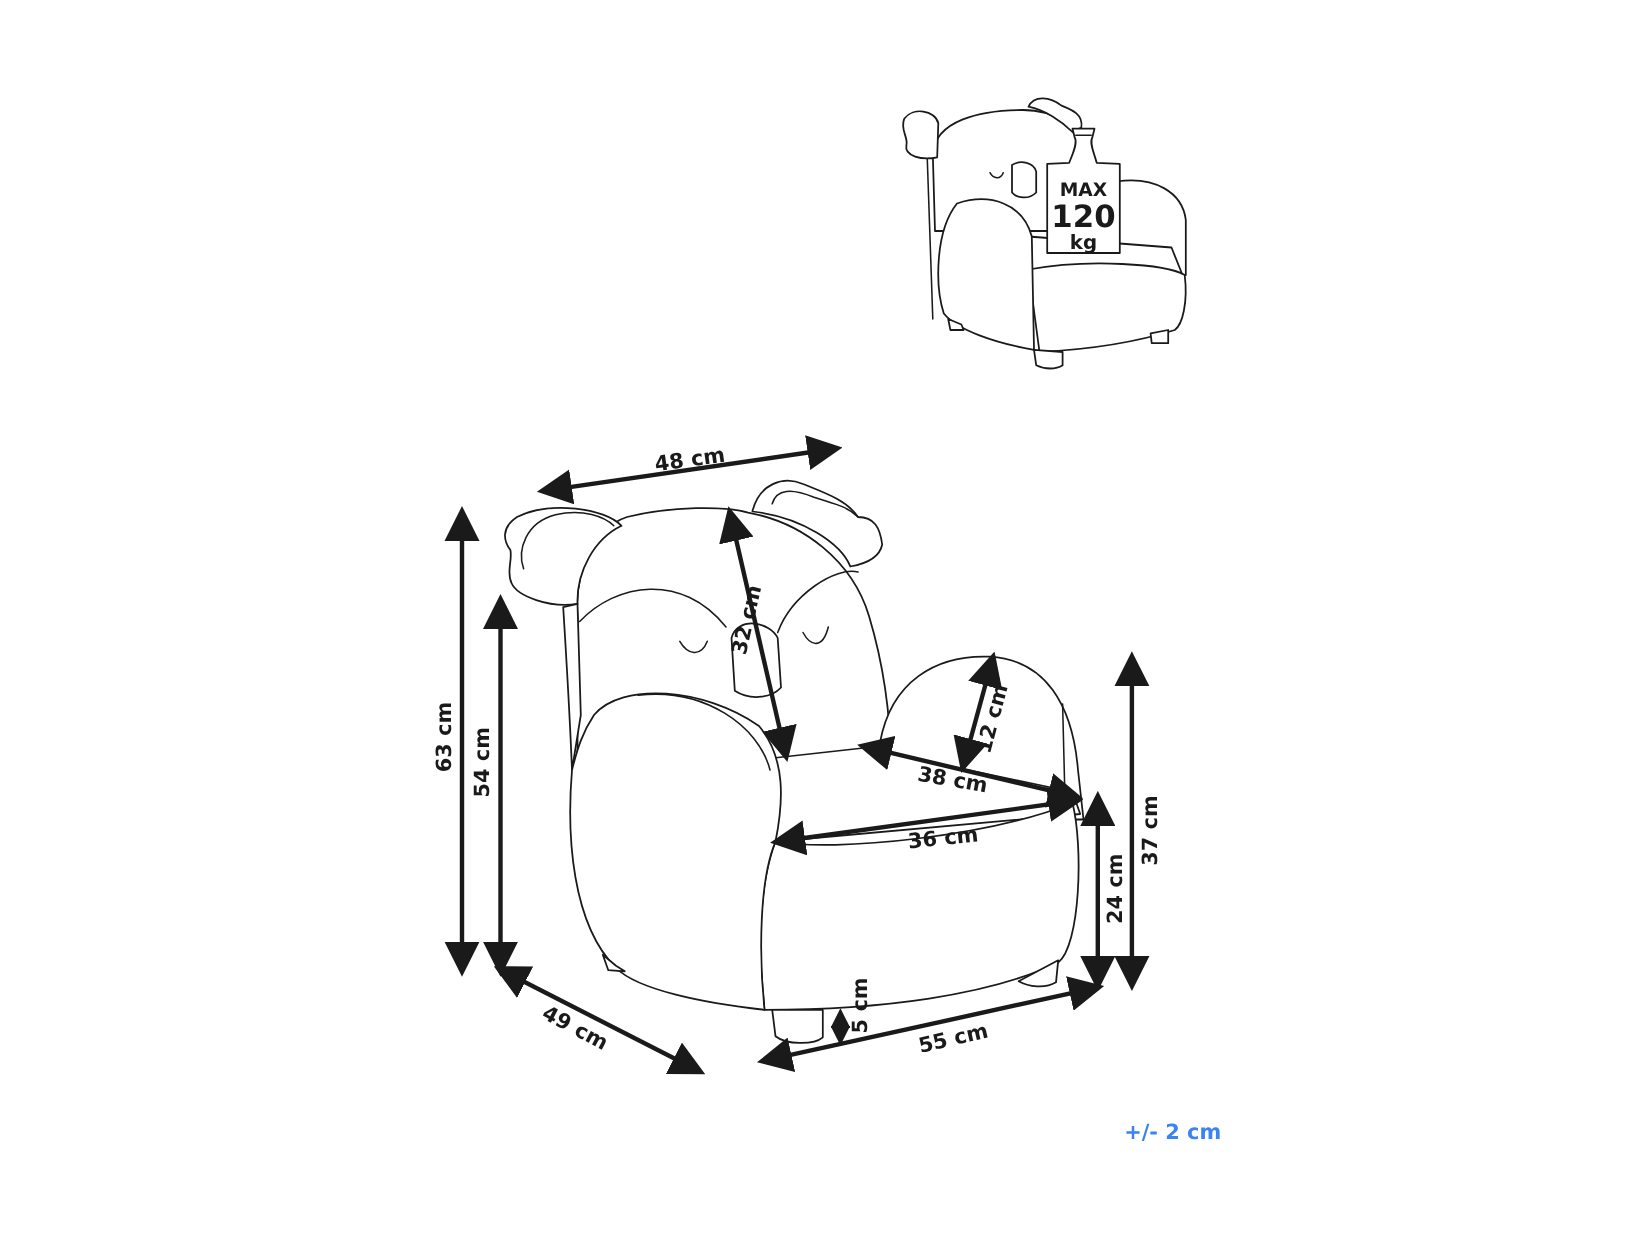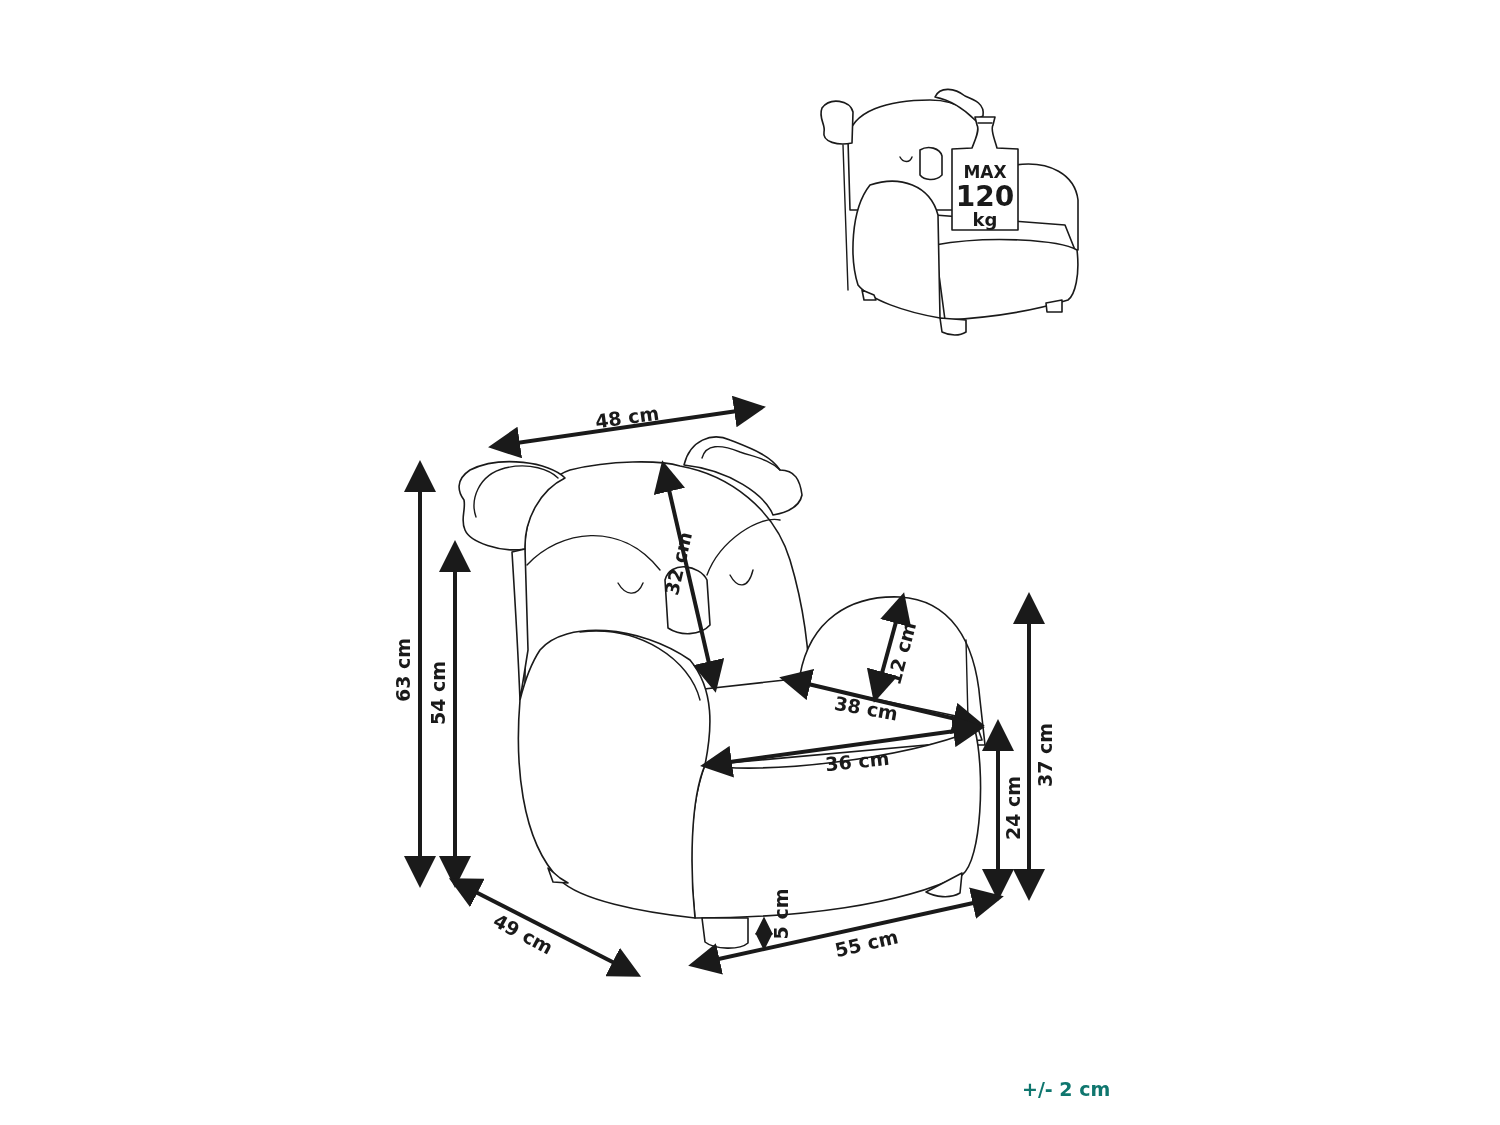--- a/index.html
+++ b/index.html
@@ -2,21 +2,21 @@
 <html><head>
 <meta charset="utf-8">
 <style>
   html, body { margin: 0; padding: 0; background: #ffffff; }
   body { width: 1500px; height: 1125px; position: relative; overflow: hidden; font-family: "DejaVu Sans", sans-serif; }
   svg { position: absolute; left: 0; top: 0; }
   .outline { fill: #ffffff; stroke: #1a1a1a; stroke-width: 1.6; stroke-linejoin: round; stroke-linecap: round; }
   .thin { fill: none; stroke: #1a1a1a; stroke-width: 1.4; stroke-linecap: round; }
   .dim { stroke: #1a1a1a; stroke-width: 4; fill: none; }
   .lbl { font-family: "DejaVu Sans", sans-serif; font-weight: bold; font-size: 19px; fill: #1a1a1a; }
-  .tol { position: absolute; left: 1022px; top: 1078px; font-family: "DejaVu Sans", sans-serif; font-weight: bold; font-size: 19px; color: #0f766e; }
+  .tol { position: absolute; left: 1022px; top: 1018px; font-family: "DejaVu Sans", sans-serif; font-weight: bold; font-size: 19px; color: #3b82f6; }
 </style>
 </head>
 <body>
 
 <svg width="1500" height="1125" viewBox="0 0 1500 1125">
   <defs>
     <marker id="ah" markerWidth="8" markerHeight="8" refX="6" refY="4" orient="auto-start-reverse" markerUnits="strokeWidth">
       <path d="M0,0 L8,4 L0,8 Z" fill="#1a1a1a"></path>
     </marker>
     <marker id="ahs" markerWidth="6" markerHeight="6" refX="4.5" refY="3" orient="auto-start-reverse" markerUnits="strokeWidth">

